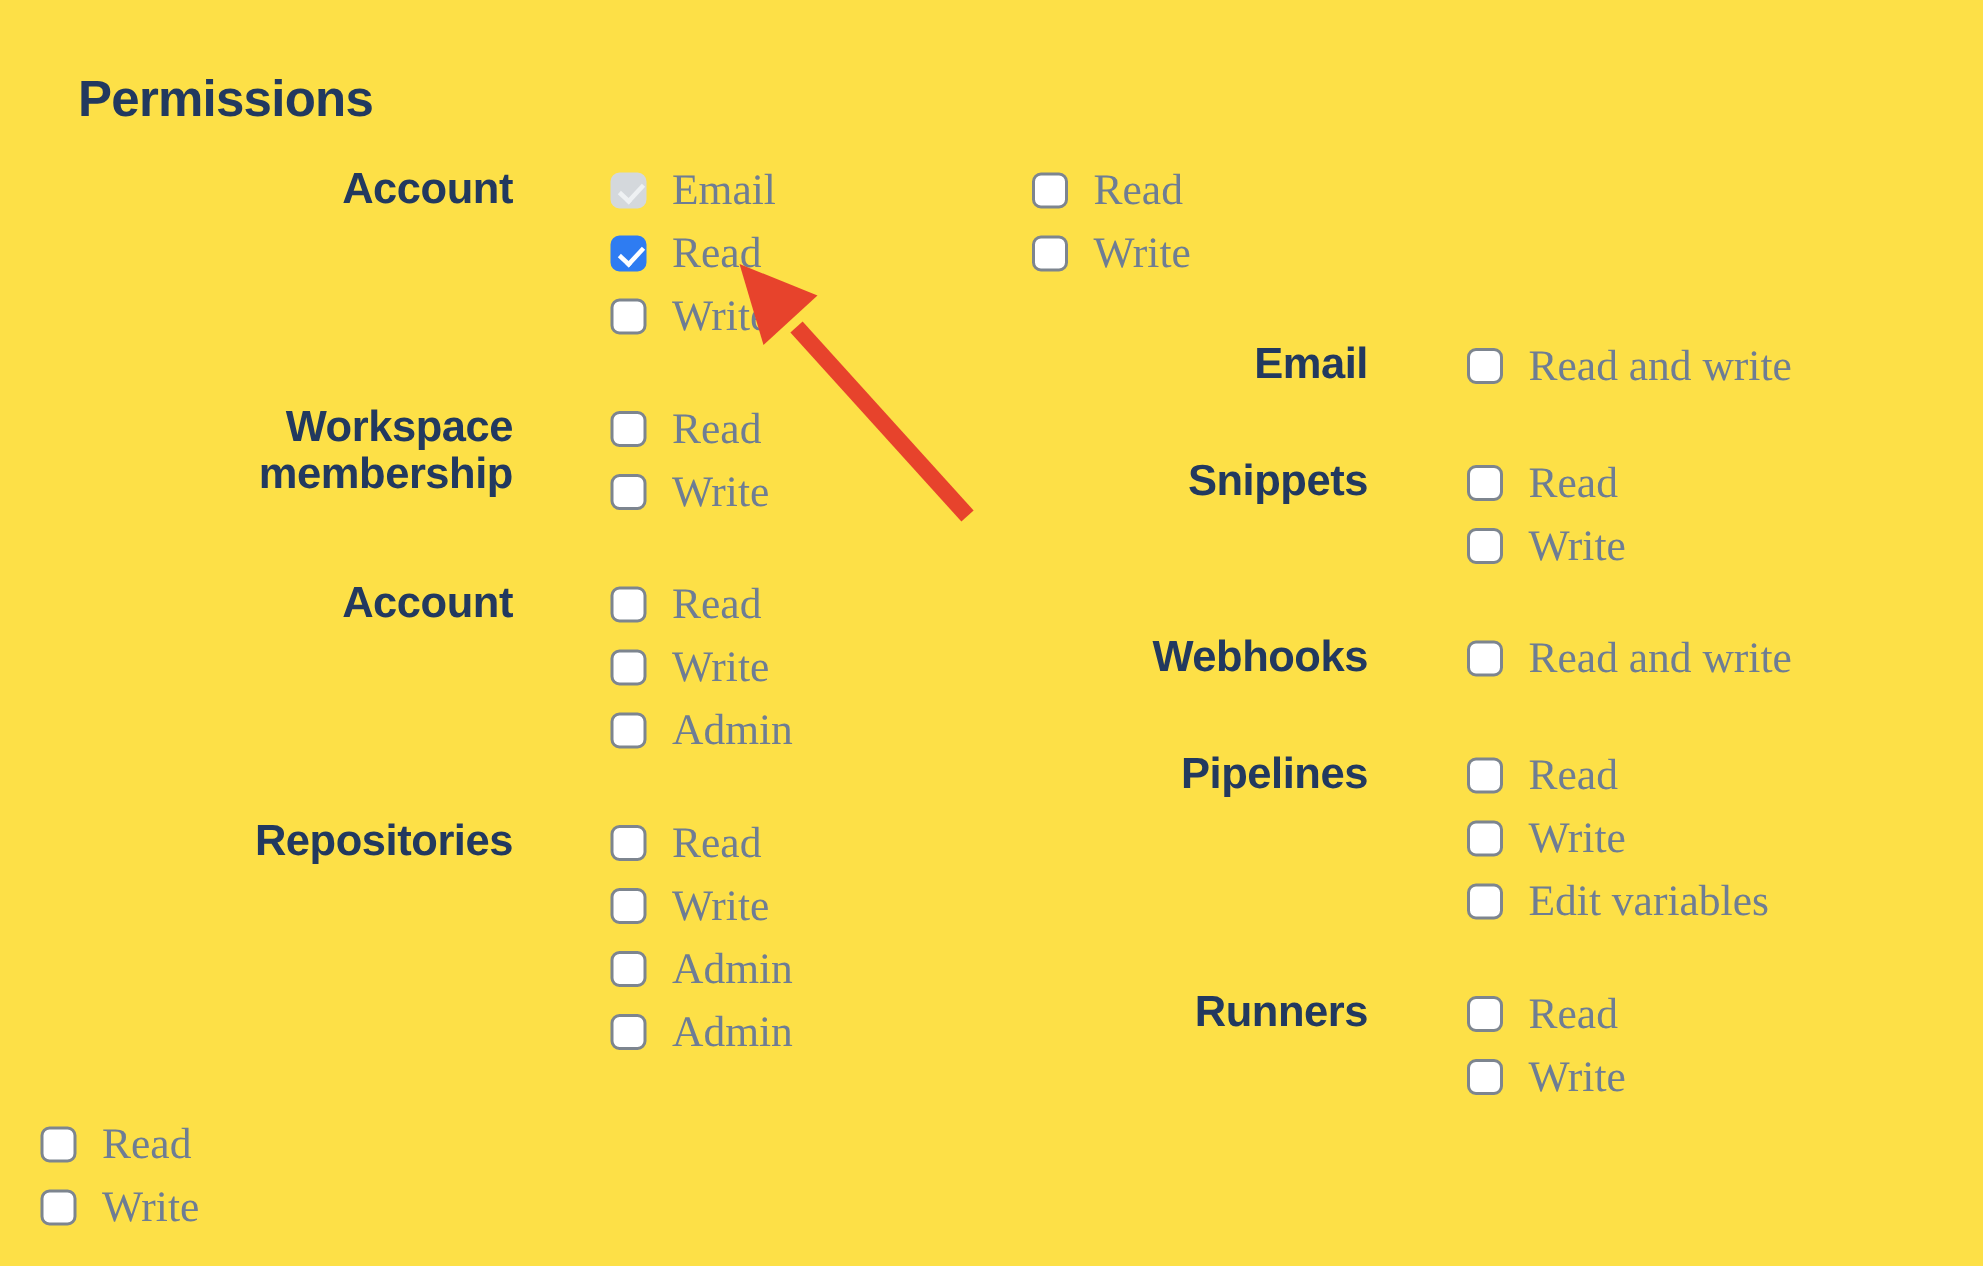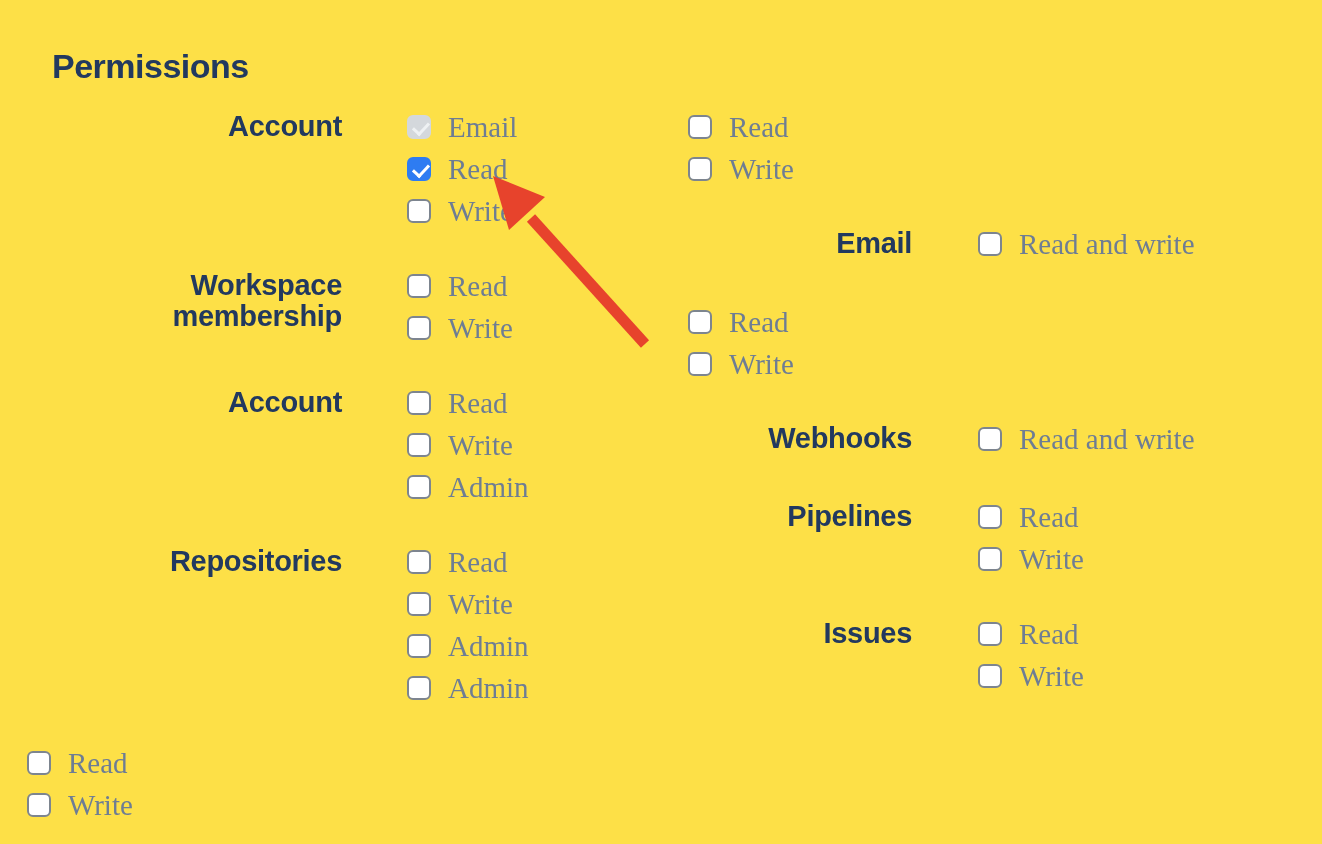--- a/index.html
+++ b/index.html
@@ -186,20 +186,21 @@
       <div class="group-label"><span class="wrap">Email</span></div>
       <div class="options">
         <div class="option-row">
           <span class="checkbox" data-state="unchecked"></span>
           <span class="option-label">Read and write</span>
         </div>
       </div>
     </div>
 
     <div class="group">
+      <div class="group-label"><span class="wrap">Snippets</span></div>
       <div class="options">
         <div class="option-row">
           <span class="checkbox" data-state="unchecked"></span>
           <span class="option-label">Read</span>
         </div>
         <div class="option-row">
           <span class="checkbox" data-state="unchecked"></span>
           <span class="option-label">Write</span>
         </div>
       </div>
@@ -219,25 +220,29 @@
       <div class="group-label"><span class="wrap">Pipelines</span></div>
       <div class="options">
         <div class="option-row">
           <span class="checkbox" data-state="unchecked"></span>
           <span class="option-label">Read</span>
         </div>
         <div class="option-row">
           <span class="checkbox" data-state="unchecked"></span>
           <span class="option-label">Write</span>
         </div>
-      </div>
-    </div>
-
-    <div class="group">
-      <div class="group-label"><span class="wrap">Issues</span></div>
+        <div class="option-row">
+          <span class="checkbox" data-state="unchecked"></span>
+          <span class="option-label">Edit variables</span>
+        </div>
+      </div>
+    </div>
+
+    <div class="group">
+      <div class="group-label"><span class="wrap">Runners</span></div>
       <div class="options">
         <div class="option-row">
           <span class="checkbox" data-state="unchecked"></span>
           <span class="option-label">Read</span>
         </div>
         <div class="option-row">
           <span class="checkbox" data-state="unchecked"></span>
           <span class="option-label">Write</span>
         </div>
       </div>

